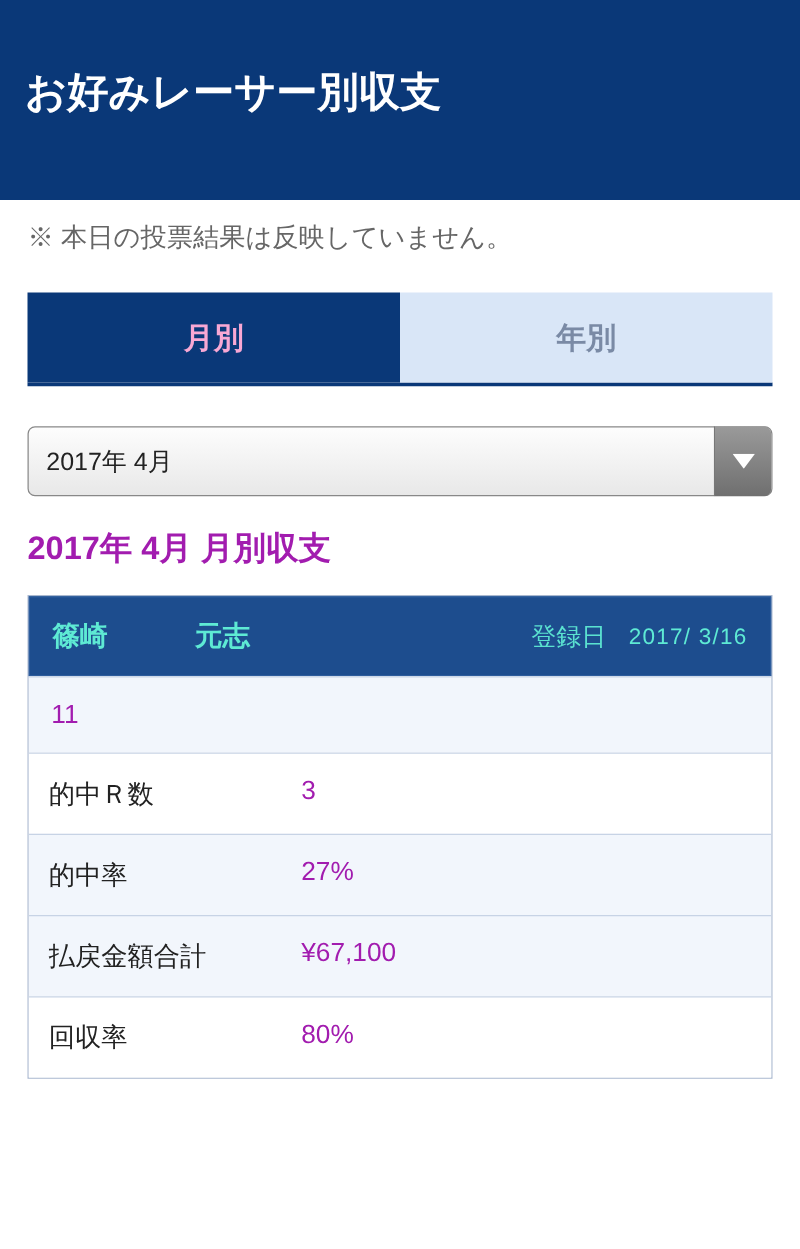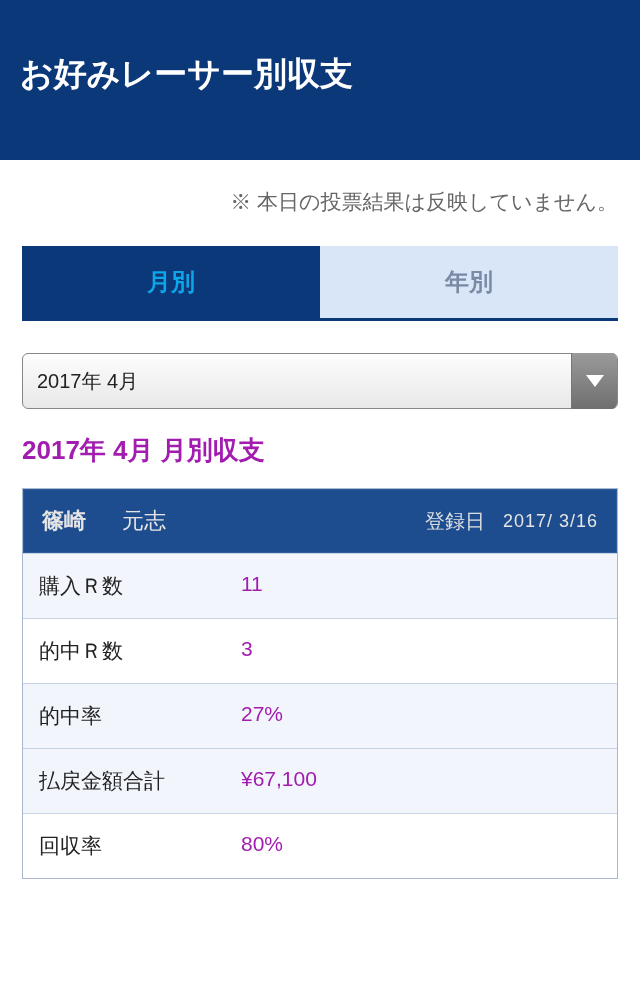--- a/index.html
+++ b/index.html
@@ -49,39 +49,38 @@
     display: flex;
     align-items: center;
     justify-content: center;
     font-size: 26px;
     font-weight: 700;
     line-height: 1;
   }
   .notice {
     color: #666;
     font-size: 21px;
-    padding: 28px 22px 30px 22px;
-    text-align: right;
+    padding: 16px 22px 30px 22px;
   }
   .tabs {
     display: flex;
     margin: 0 22px;
     border-bottom: 3px solid #0a3878;
   }
   .tab {
     flex: 1;
     text-align: center;
     padding: 20px 0;
     font-size: 24px;
     font-weight: 600;
     cursor: pointer;
   }
   .tab.active {
     background: #0a3878;
-    color: #0ea5e9;
+    color: #f9a8d4;
   }
   .tab.inactive {
     background: #d9e6f7;
     color: #7a8aa5;
   }
   .select-wrap {
     margin: 32px 22px 24px 22px;
     position: relative;
   }
   .select-box {
@@ -117,29 +116,29 @@
     font-weight: 700;
     color: #a21caf;
     margin: 18px 22px 20px 22px;
   }
   .data-table {
     margin: 0 22px;
     border: 1px solid #a9b8cf;
   }
   .racer-header {
     background: #1d4d8e;
-    color: #e5e5e5;
+    color: #5eead4;
     display: flex;
     align-items: center;
     padding: 16px 18px;
     font-size: 22px;
     border: 1px solid #2d5c9c;
   }
   .racer-name-last { font-weight: 600; margin-right: 36px; }
-  .racer-name-first { font-weight: 400; flex: 1; }
+  .racer-name-first { font-weight: 700; flex: 1; margin-left: 34px; }
   .reg-label { font-size: 20px; font-weight: 400; margin-right: 18px; opacity: 0.95; }
   .reg-date { font-size: 18px; font-weight: 400; letter-spacing: 1px; }
   .data-row {
     display: flex;
     border-top: 1px solid #c7d3e5;
   }
   .row-label {
     width: 200px;
     padding: 18px 16px;
     font-size: 21px;
@@ -185,21 +184,20 @@
 
 <div class="data-table">
   <div class="racer-header">
     <span class="racer-name-last">篠崎</span>
     <span class="racer-name-first">元志</span>
     <span class="reg-label">登録日</span>
     <span class="reg-date">2017/ 3/16</span>
   </div>
 
   <div class="data-row odd">
-    <div class="row-label">購入Ｒ数</div>
     <div class="row-value">11</div>
   </div>
   <div class="data-row even">
     <div class="row-label">的中Ｒ数</div>
     <div class="row-value">3</div>
   </div>
   <div class="data-row odd">
     <div class="row-label">的中率</div>
     <div class="row-value">27%</div>
   </div>

